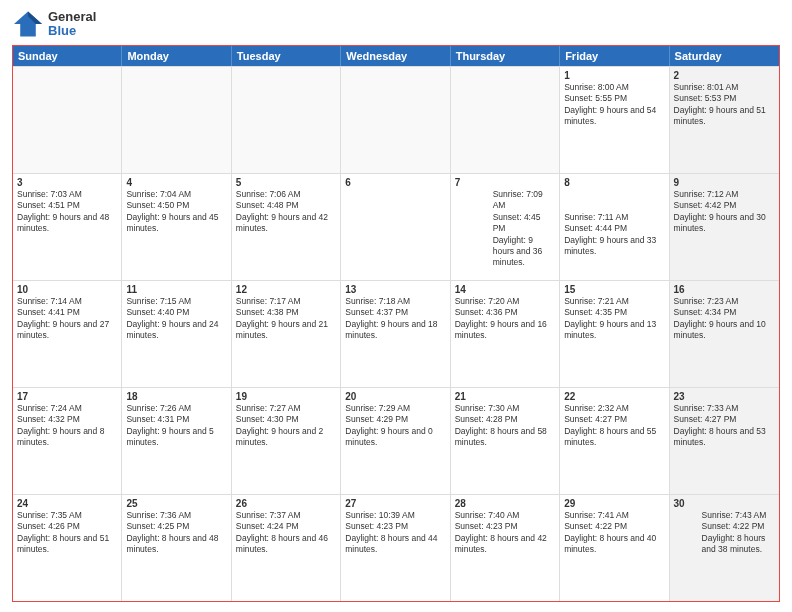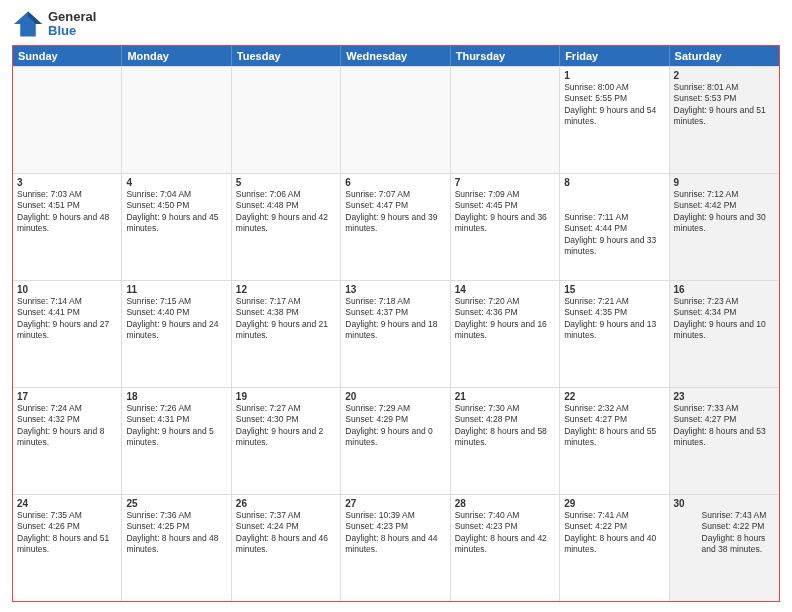--- a/index.html
+++ b/index.html
@@ -175,27 +175,24 @@
 Daylight: 9 hours and 45 minutes.</div>
           </div>
           <div class="cal-cell">
             <span class="day-number">5</span>
             <div class="day-info" style="white-space: pre-line;">Sunrise: 7:06 AM
 Sunset: 4:48 PM
 Daylight: 9 hours and 42 minutes.</div>
           </div>
           <div class="cal-cell">
             <span class="day-number">6</span>
-            <div class="day-info" style="white-space: pre-line;">Sunrise: 7:07 AM
-Sunset: 4:47 PM
-Daylight: 9 hours and 39 minutes.</div>
           </div>
           <div class="cal-cell">
             <span class="day-number">7</span>
-            <div class="day-info" style="white-space: pre-line;">Sunrise: 7:09 AM
+            <div class="day-info" style="white-space: pre-line; margin-left: 38px;">Sunrise: 7:09 AM
 Sunset: 4:45 PM
 Daylight: 9 hours and 36 minutes.</div>
           </div>
           <div class="cal-cell">
             <span class="day-number">8</span>
             <div class="day-info" style="white-space: pre-line; margin-top: 24px;">Sunrise: 7:11 AM
 Sunset: 4:44 PM
 Daylight: 9 hours and 33 minutes.</div>
           </div>
           <div class="cal-cell shaded">

